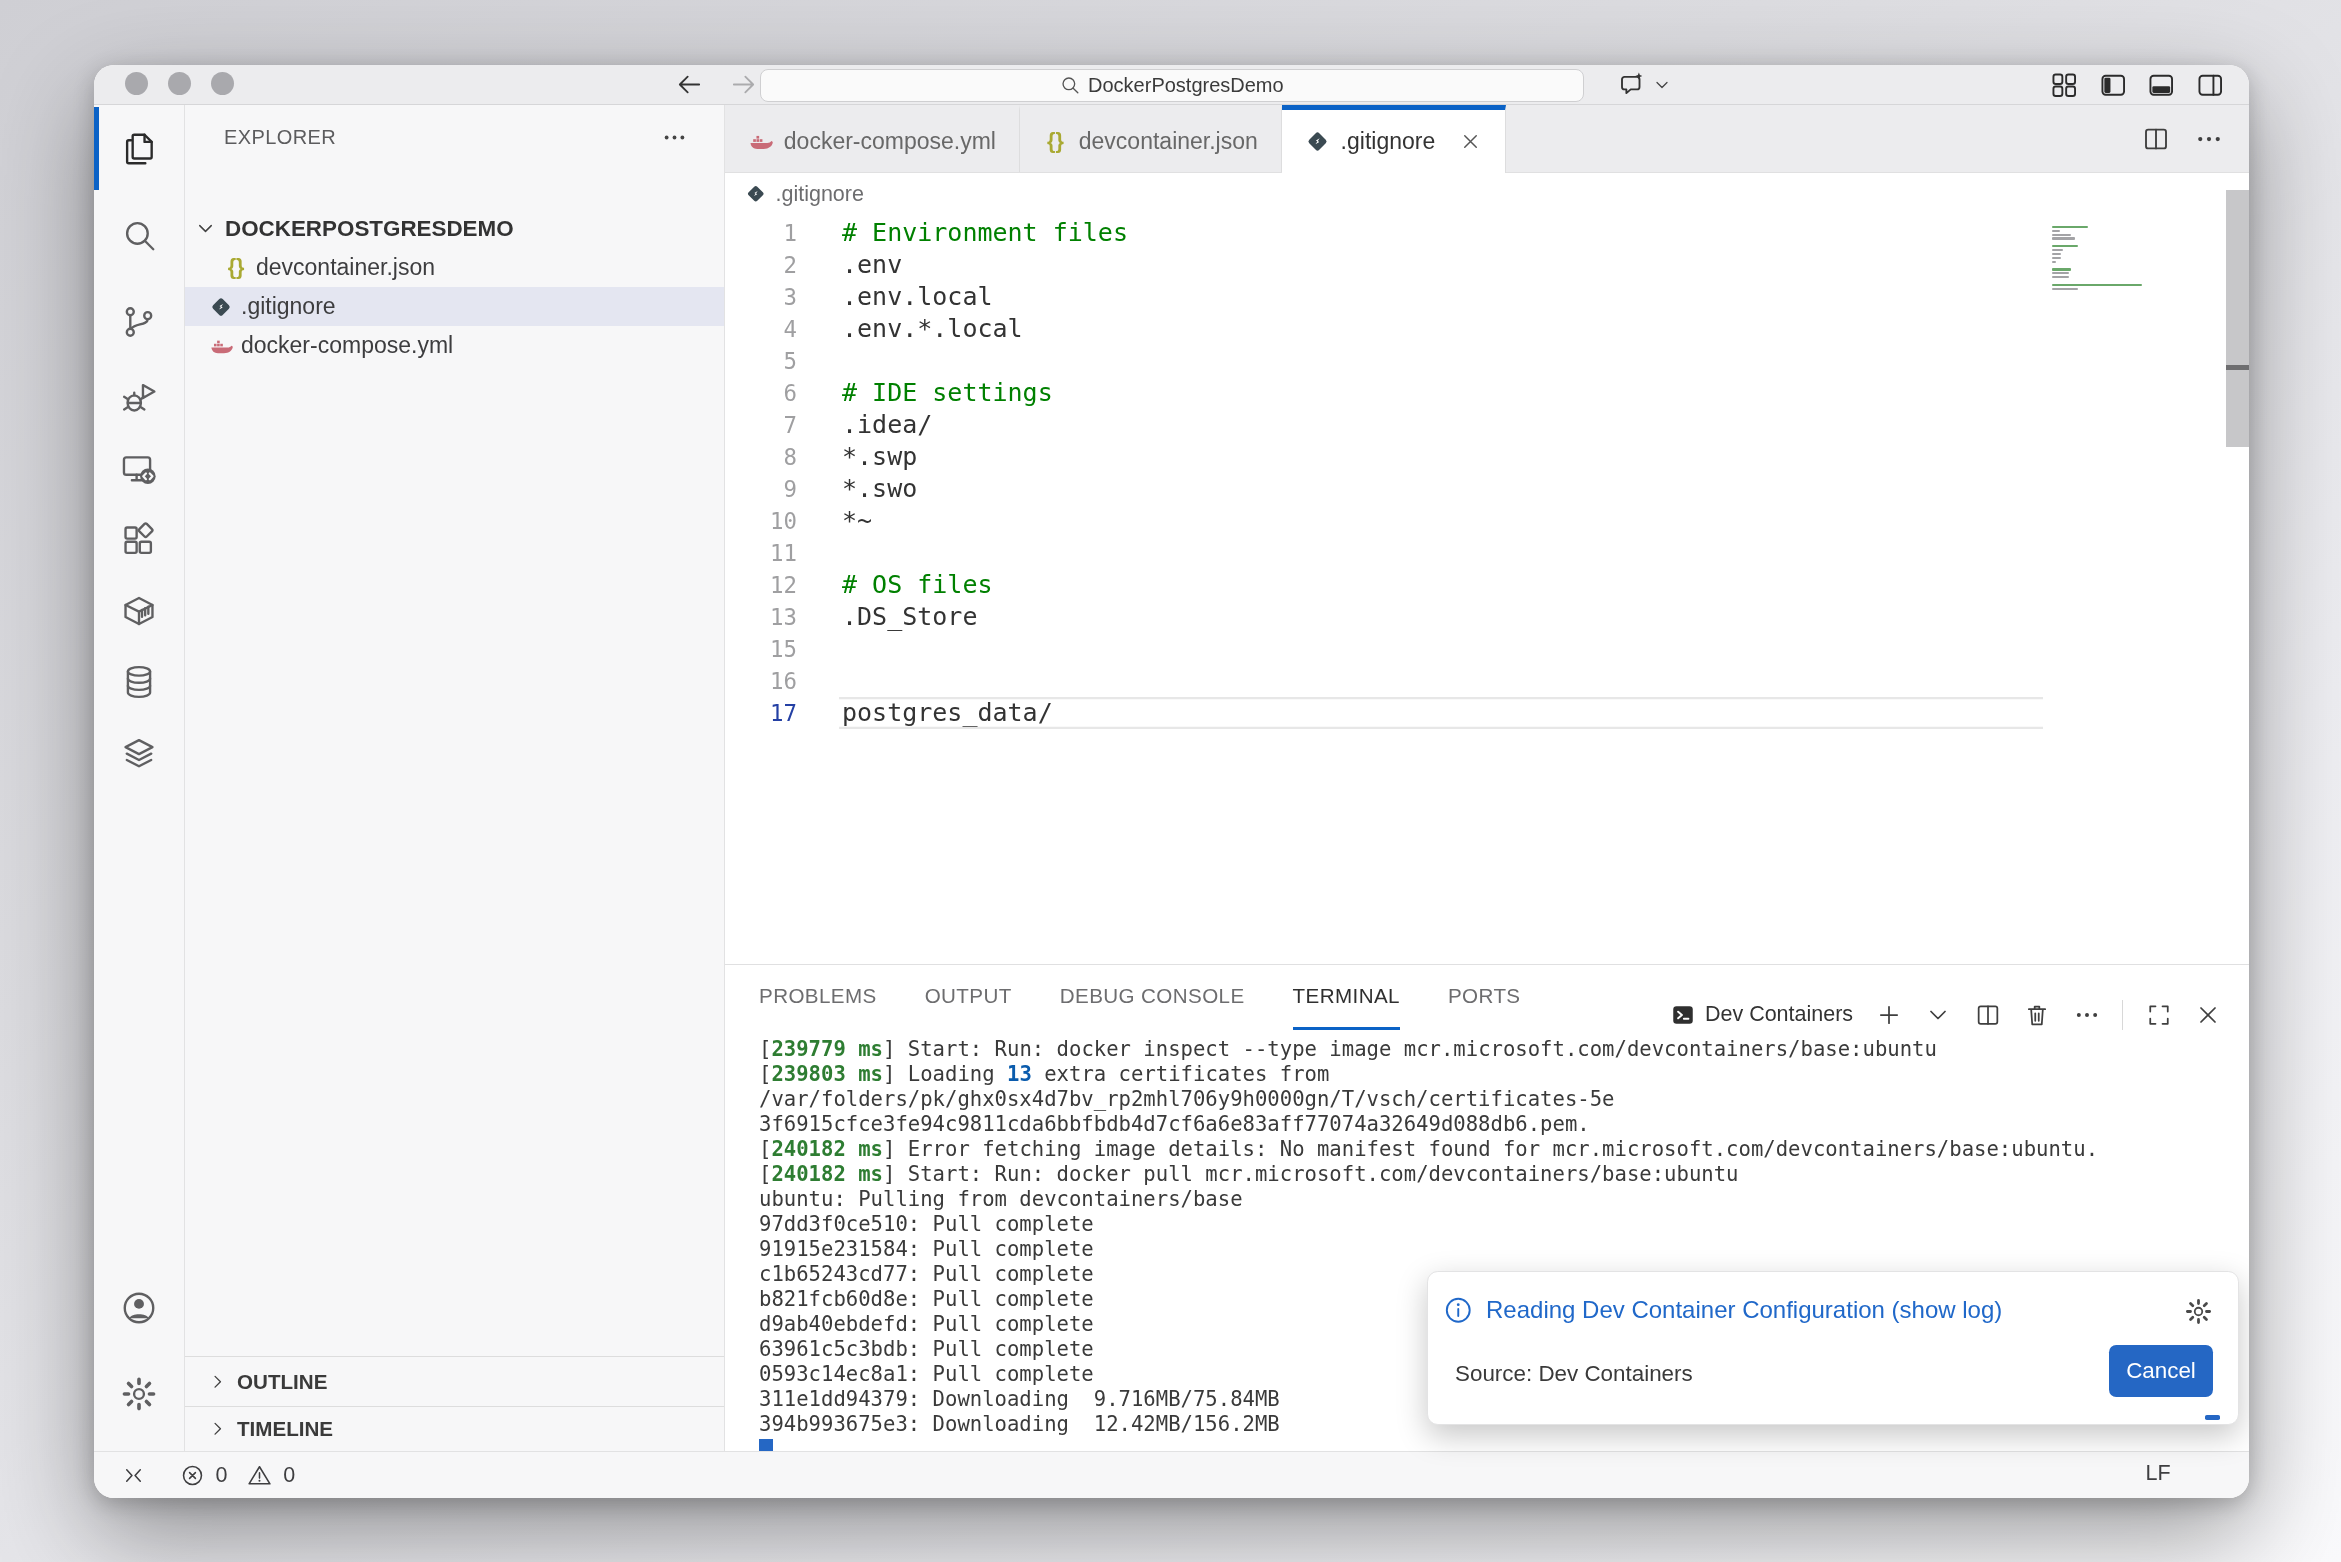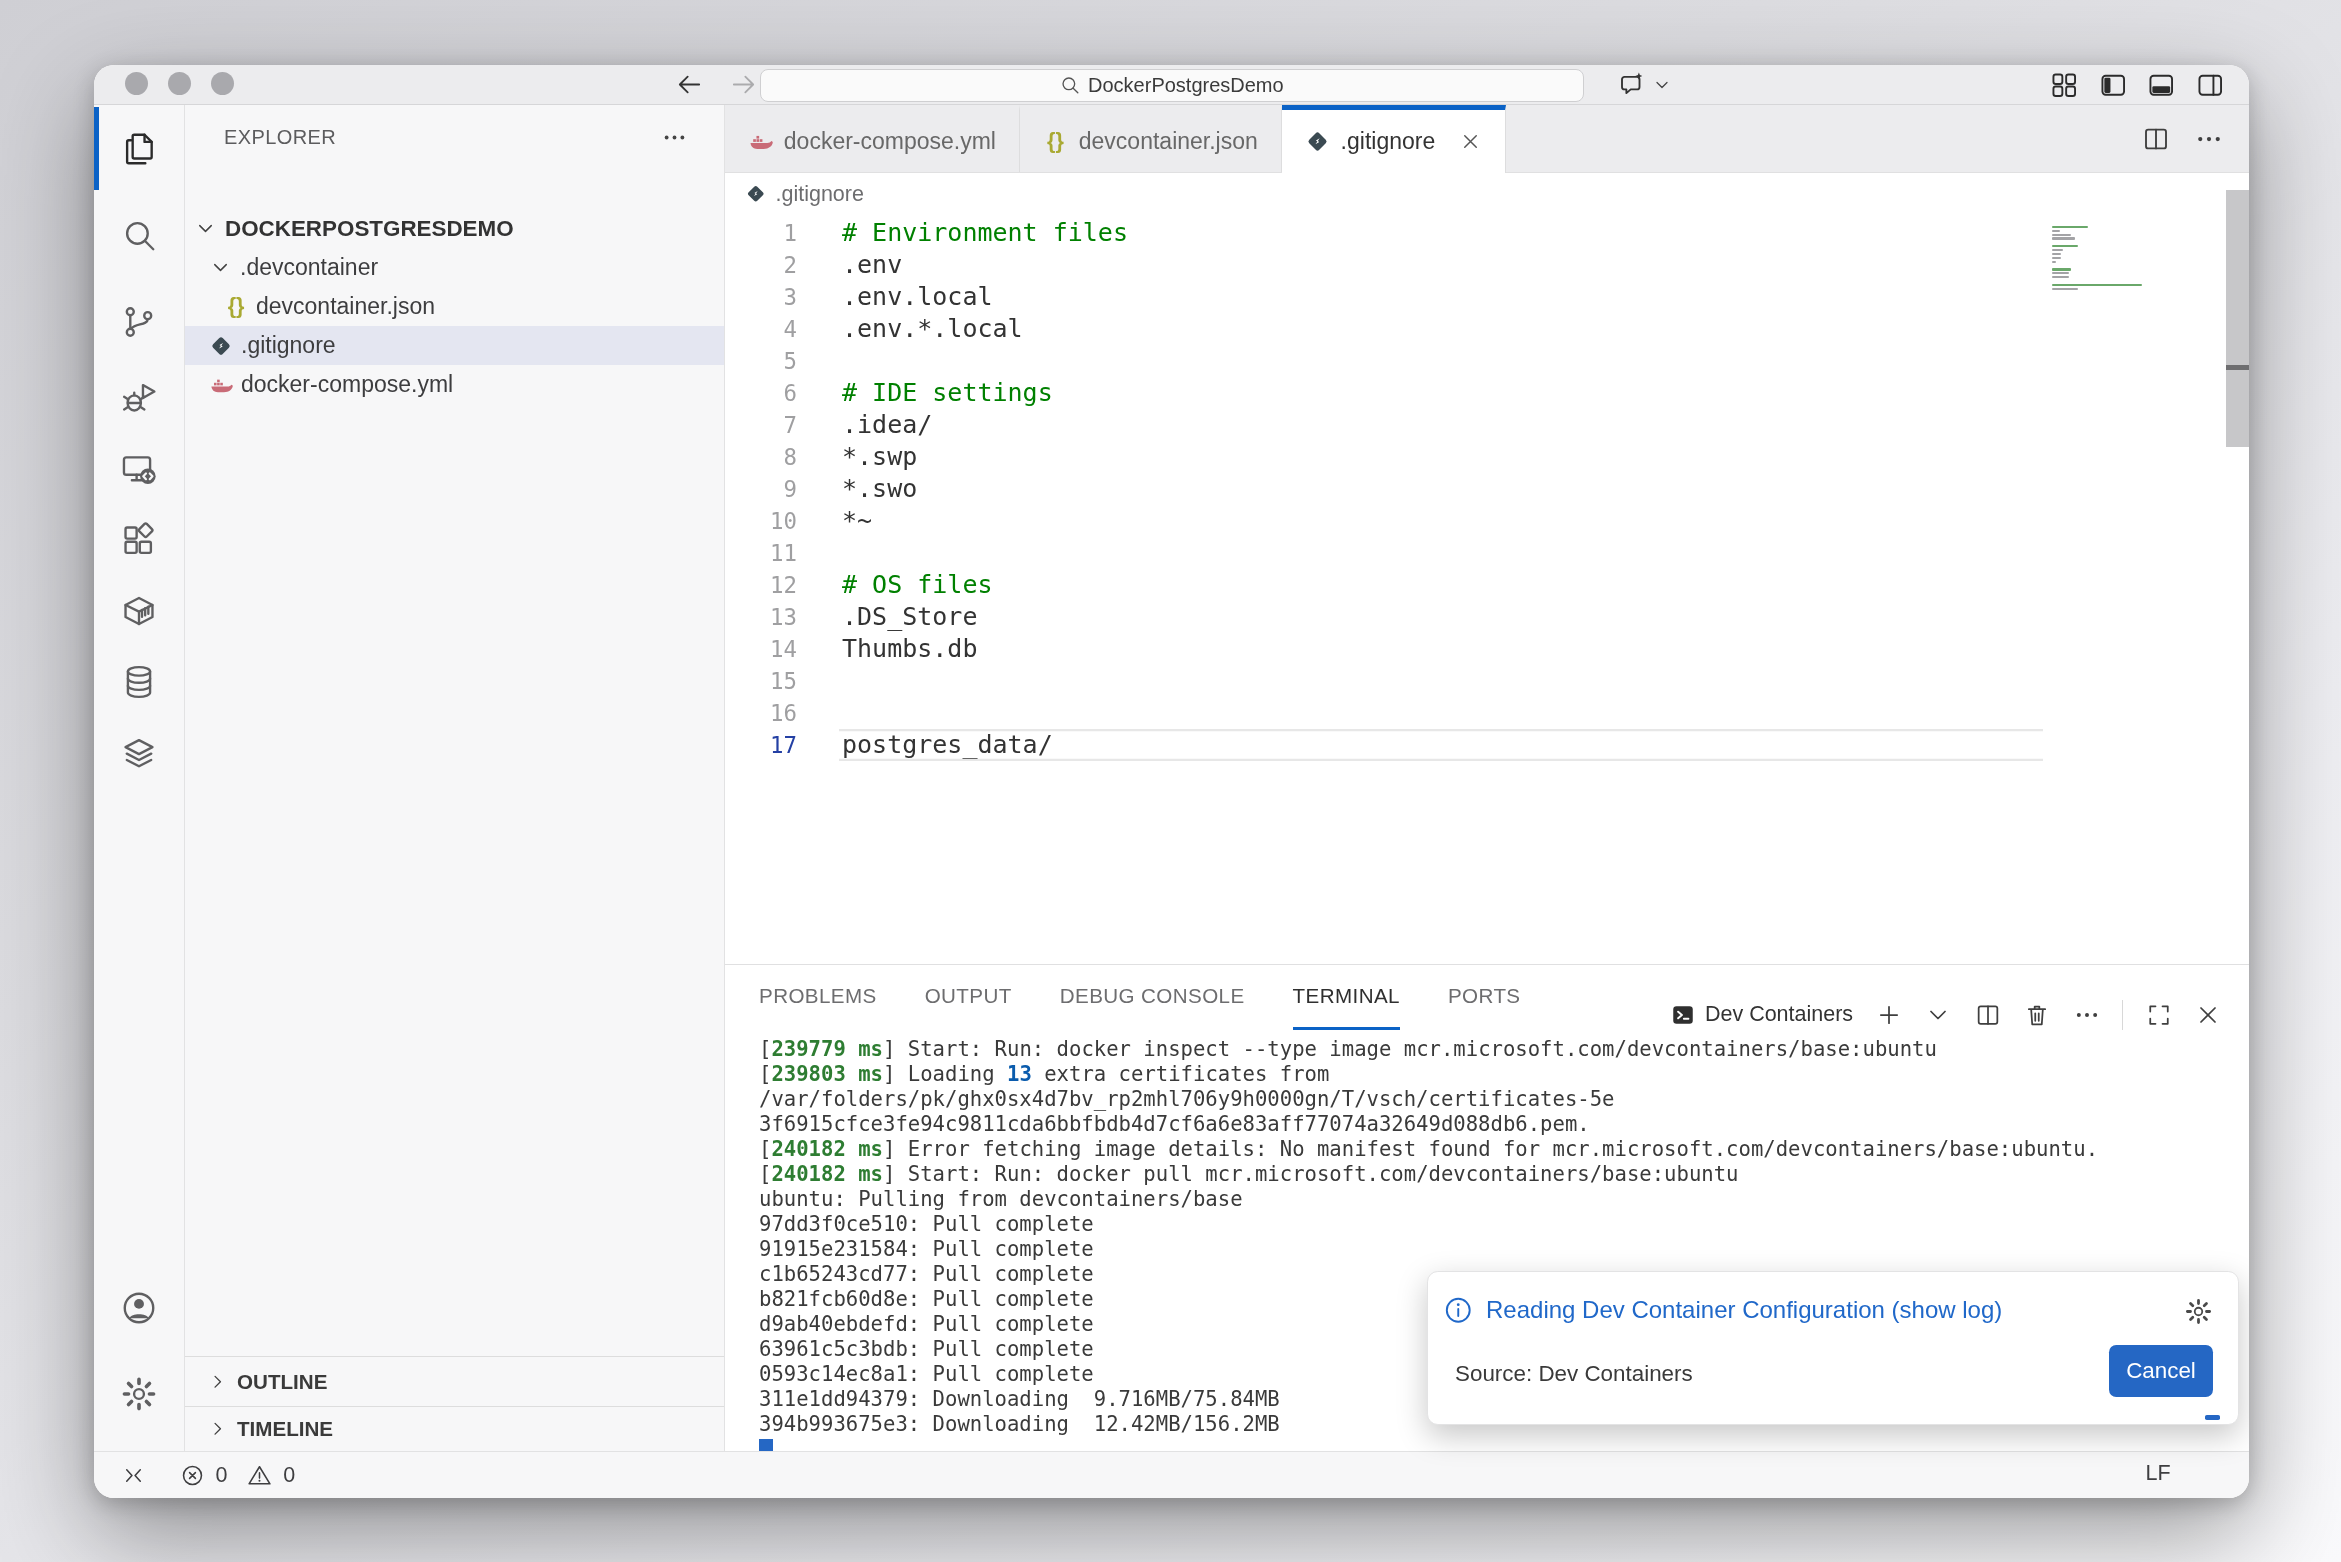--- a/index.html
+++ b/index.html
@@ -293,28 +293,20 @@
       </div>
       <div class="tree" id="tree">
           <div class="trow root" style="padding-left: 9px;">
             <span class="ic chev">
               <svg viewBox="0 0 24 24" fill="none" stroke="currentColor" stroke-width="1.5" stroke-linecap="round" stroke-linejoin="round">
                 <path d="M6 9l6 6 6-6"></path>
               </svg>
             </span>
             <span class="lbl">DOCKERPOSTGRESDEMO</span>
           </div>
-          <div class="trow" style="padding-left: 24px;">
-            <span class="ic chev">
-              <svg viewBox="0 0 24 24" fill="none" stroke="currentColor" stroke-width="1.5" stroke-linecap="round" stroke-linejoin="round">
-                <path d="M6 9l6 6 6-6"></path>
-              </svg>
-            </span>
-            <span class="lbl">.devcontainer</span>
-          </div>
           <div class="trow" style="padding-left: 39px;">
             <span class="ic ficon" style="color: rgb(169, 169, 50);">
               <span class="json-glyph">{}</span>
             </span>
             <span class="lbl">devcontainer.json</span>
           </div>
           <div class="trow selected" style="padding-left: 24px;">
             <span class="ic ficon">
               <svg viewBox="0 0 24 24">
                 <rect x="5.2" y="5.2" width="13.6" height="13.6" rx="2.4" transform="rotate(45 12 12)" fill="#3b4a52"></rect>
@@ -463,24 +455,20 @@
               <span class="num">11</span>
               <span class="ctext"></span>
             </div>
             <div class="cline">
               <span class="num">12</span>
               <span class="ctext comment"># OS files</span>
             </div>
             <div class="cline">
               <span class="num">13</span>
               <span class="ctext">.DS_Store</span>
-            </div>
-            <div class="cline">
-              <span class="num">14</span>
-              <span class="ctext">Thumbs.db</span>
             </div>
             <div class="cline">
               <span class="num">15</span>
               <span class="ctext"></span>
             </div>
             <div class="cline">
               <span class="num">16</span>
             </div>
             <div class="cline activeline">
               <div class="clband"></div>

